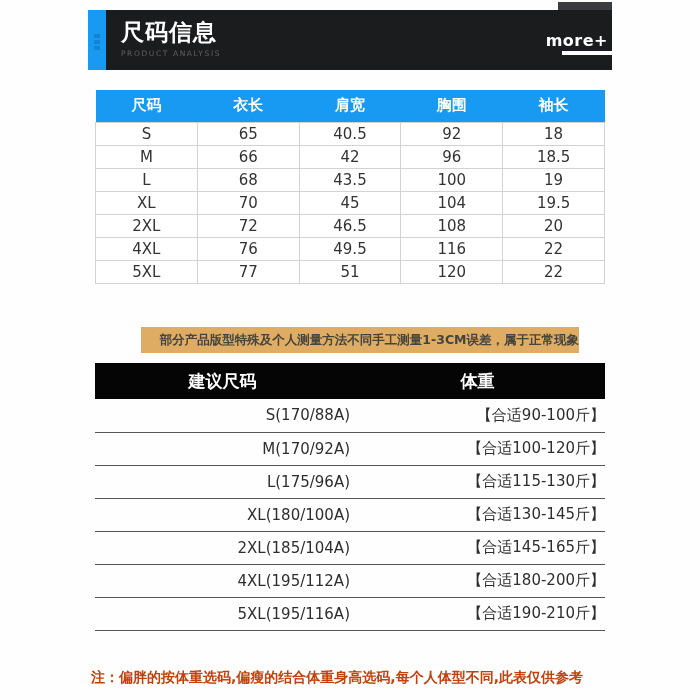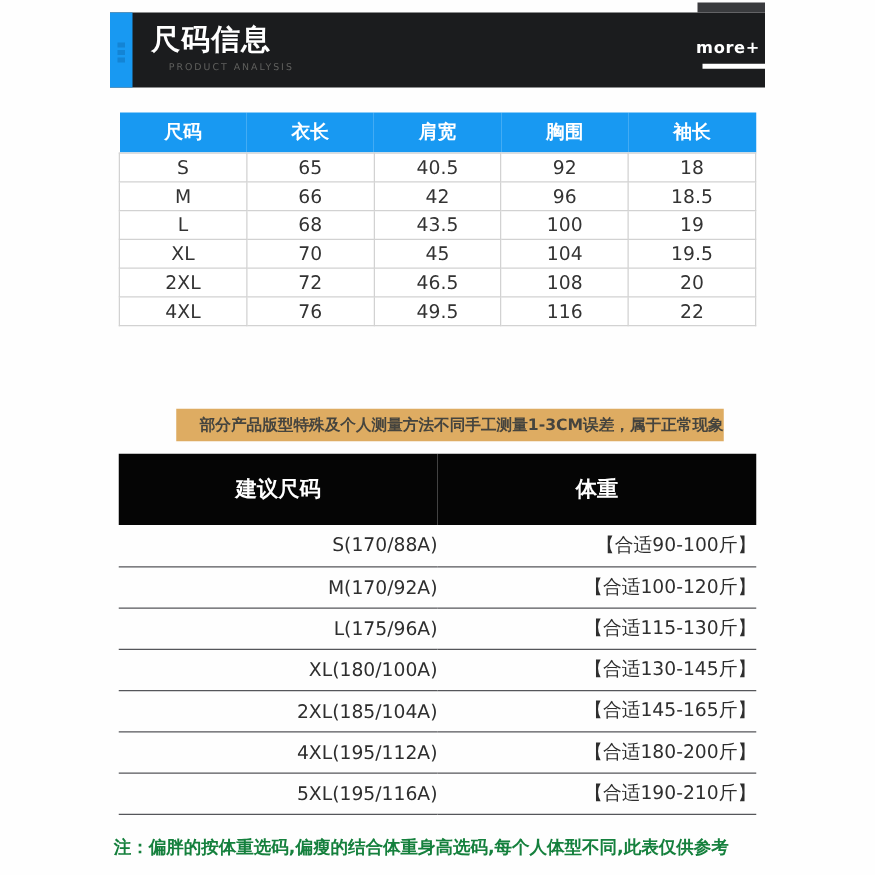--- a/index.html
+++ b/index.html
@@ -16,48 +16,48 @@
 
   
   .header-bar{position:absolute;left:88px;top:10px;width:524px;height:60px;background:var(--bar);}
   .header-tab{position:absolute;right:0;top:-8px;width:54px;height:8px;background:#3A3B3E;}
   .blue-strip{position:absolute;left:0;top:0;width:18px;height:60px;background:var(--accent);}
   .strip-marks{position:absolute;left:6px;top:24px;width:6px;height:22px;opacity:.35;
     display:flex;flex-direction:column;gap:2px;}
   .strip-marks i{display:block;height:4px;background:#0B5FA0;}
   .title-wrap{position:absolute;left:33px;top:8px;}
   .hdr-title{color:#FFFFFF;font-size:23px;font-weight:bold;letter-spacing:1px;line-height:1.25;}
-  .hdr-sub{color:#60605E;font-size:7.5px;letter-spacing:1.6px;margin-top:2px;margin-left:14px;}
-  .more-label{position:absolute;right:4px;top:21px;color:#FFFFFF;font-size:13px;
+  .hdr-sub{color:#60605E;font-size:7.5px;letter-spacing:1.6px;margin-top:2px;}
+  .more-label{position:absolute;right:4px;top:21px;color:#FFFFFF;font-size:16px;
     font-weight:bold;letter-spacing:.5px;}
   .more-underline{position:absolute;right:0;top:41px;width:50px;height:4px;background:#FFFFFF;}
 
   
   .size-table{position:absolute;left:95px;top:90px;width:510px;border-collapse:collapse;
     table-layout:fixed;}
   .size-table th{background:var(--accent);color:#FFFFFF;font-size:15px;font-weight:bold;
     height:32px;text-align:center;margin-left:16px;}
   .size-table td{height:23px;font-size:15px;color:#333333;text-align:center;
     border:1px solid var(--grid);background:#FFFFFF;}
 
   
   .notice{position:absolute;left:141px;top:327px;width:438px;height:26px;background:var(--tan);
     color:#45443E;font-size:12.5px;font-weight:bold;text-align:right;line-height:26px;
     white-space:nowrap;}
 
   
   .suggest-table{position:absolute;left:95px;top:363px;width:510px;border-collapse:collapse;
     table-layout:fixed;}
   .suggest-table th{background:#050505;color:#FFFFFF;font-size:17px;font-weight:bold;
-    height:57px;text-align:center;}
+    height:36px;text-align:center;}
   .suggest-table td{height:33px;font-size:15px;color:#2E2E2E;text-align:right;
     border-bottom:1px solid var(--dark-line);background:transparent;}
 
   
-  .footnote{position:absolute;left:91px;top:669px;width:518px;color:#15803d;
+  .footnote{position:absolute;left:91px;top:669px;width:518px;color:#c2410c;
     font-size:14px;font-weight:bold;white-space:nowrap;letter-spacing:0;}
 </style>
 </head>
 <body>
 
 <div class="stage">
 
   <div class="header-bar">
     <div class="header-tab"></div>
     <div class="blue-strip">
@@ -121,20 +121,27 @@
           <td>108</td>
           <td>20</td>
         </tr>
         <tr>
           <td>4XL</td>
           <td>76</td>
           <td>49.5</td>
           <td>116</td>
           <td>22</td>
         </tr>
+        <tr>
+          <td>5XL</td>
+          <td>77</td>
+          <td>51</td>
+          <td>120</td>
+          <td>22</td>
+        </tr>
       </tbody>
   </table>
 
   <div class="notice">部分产品版型特殊及个人测量方法不同手工测量1-3CM误差，属于正常现象</div>
 
   <table class="suggest-table">
     <thead>
         <tr>
           <th>建议尺码</th>
           <th>体重</th>

